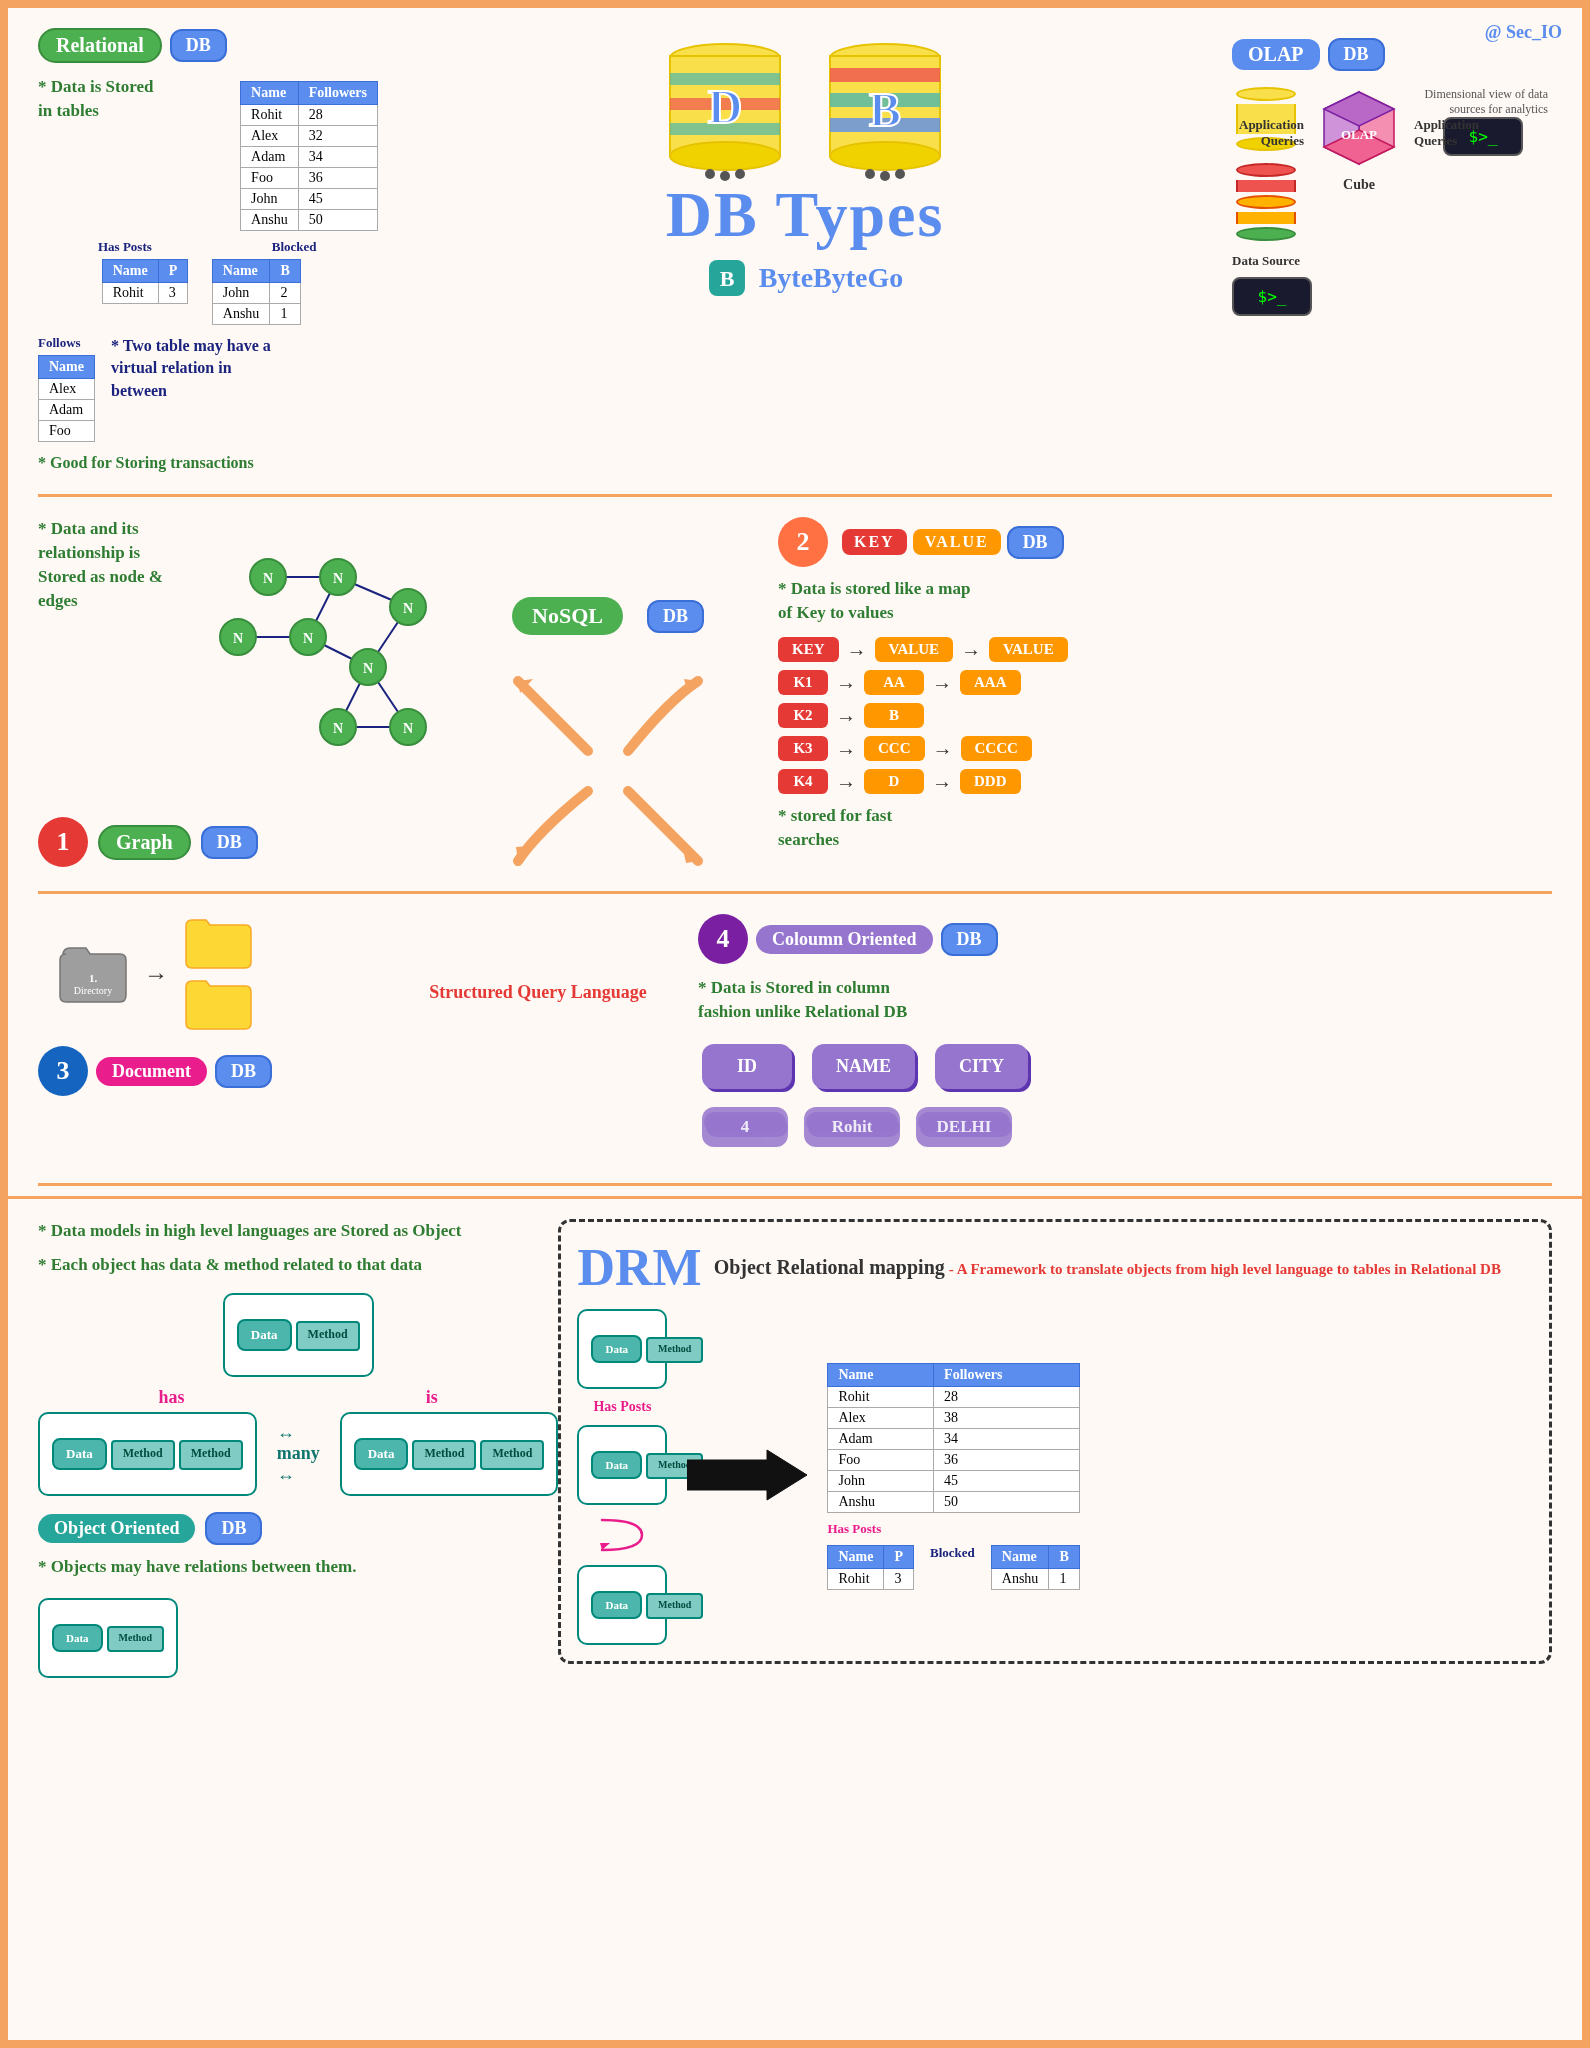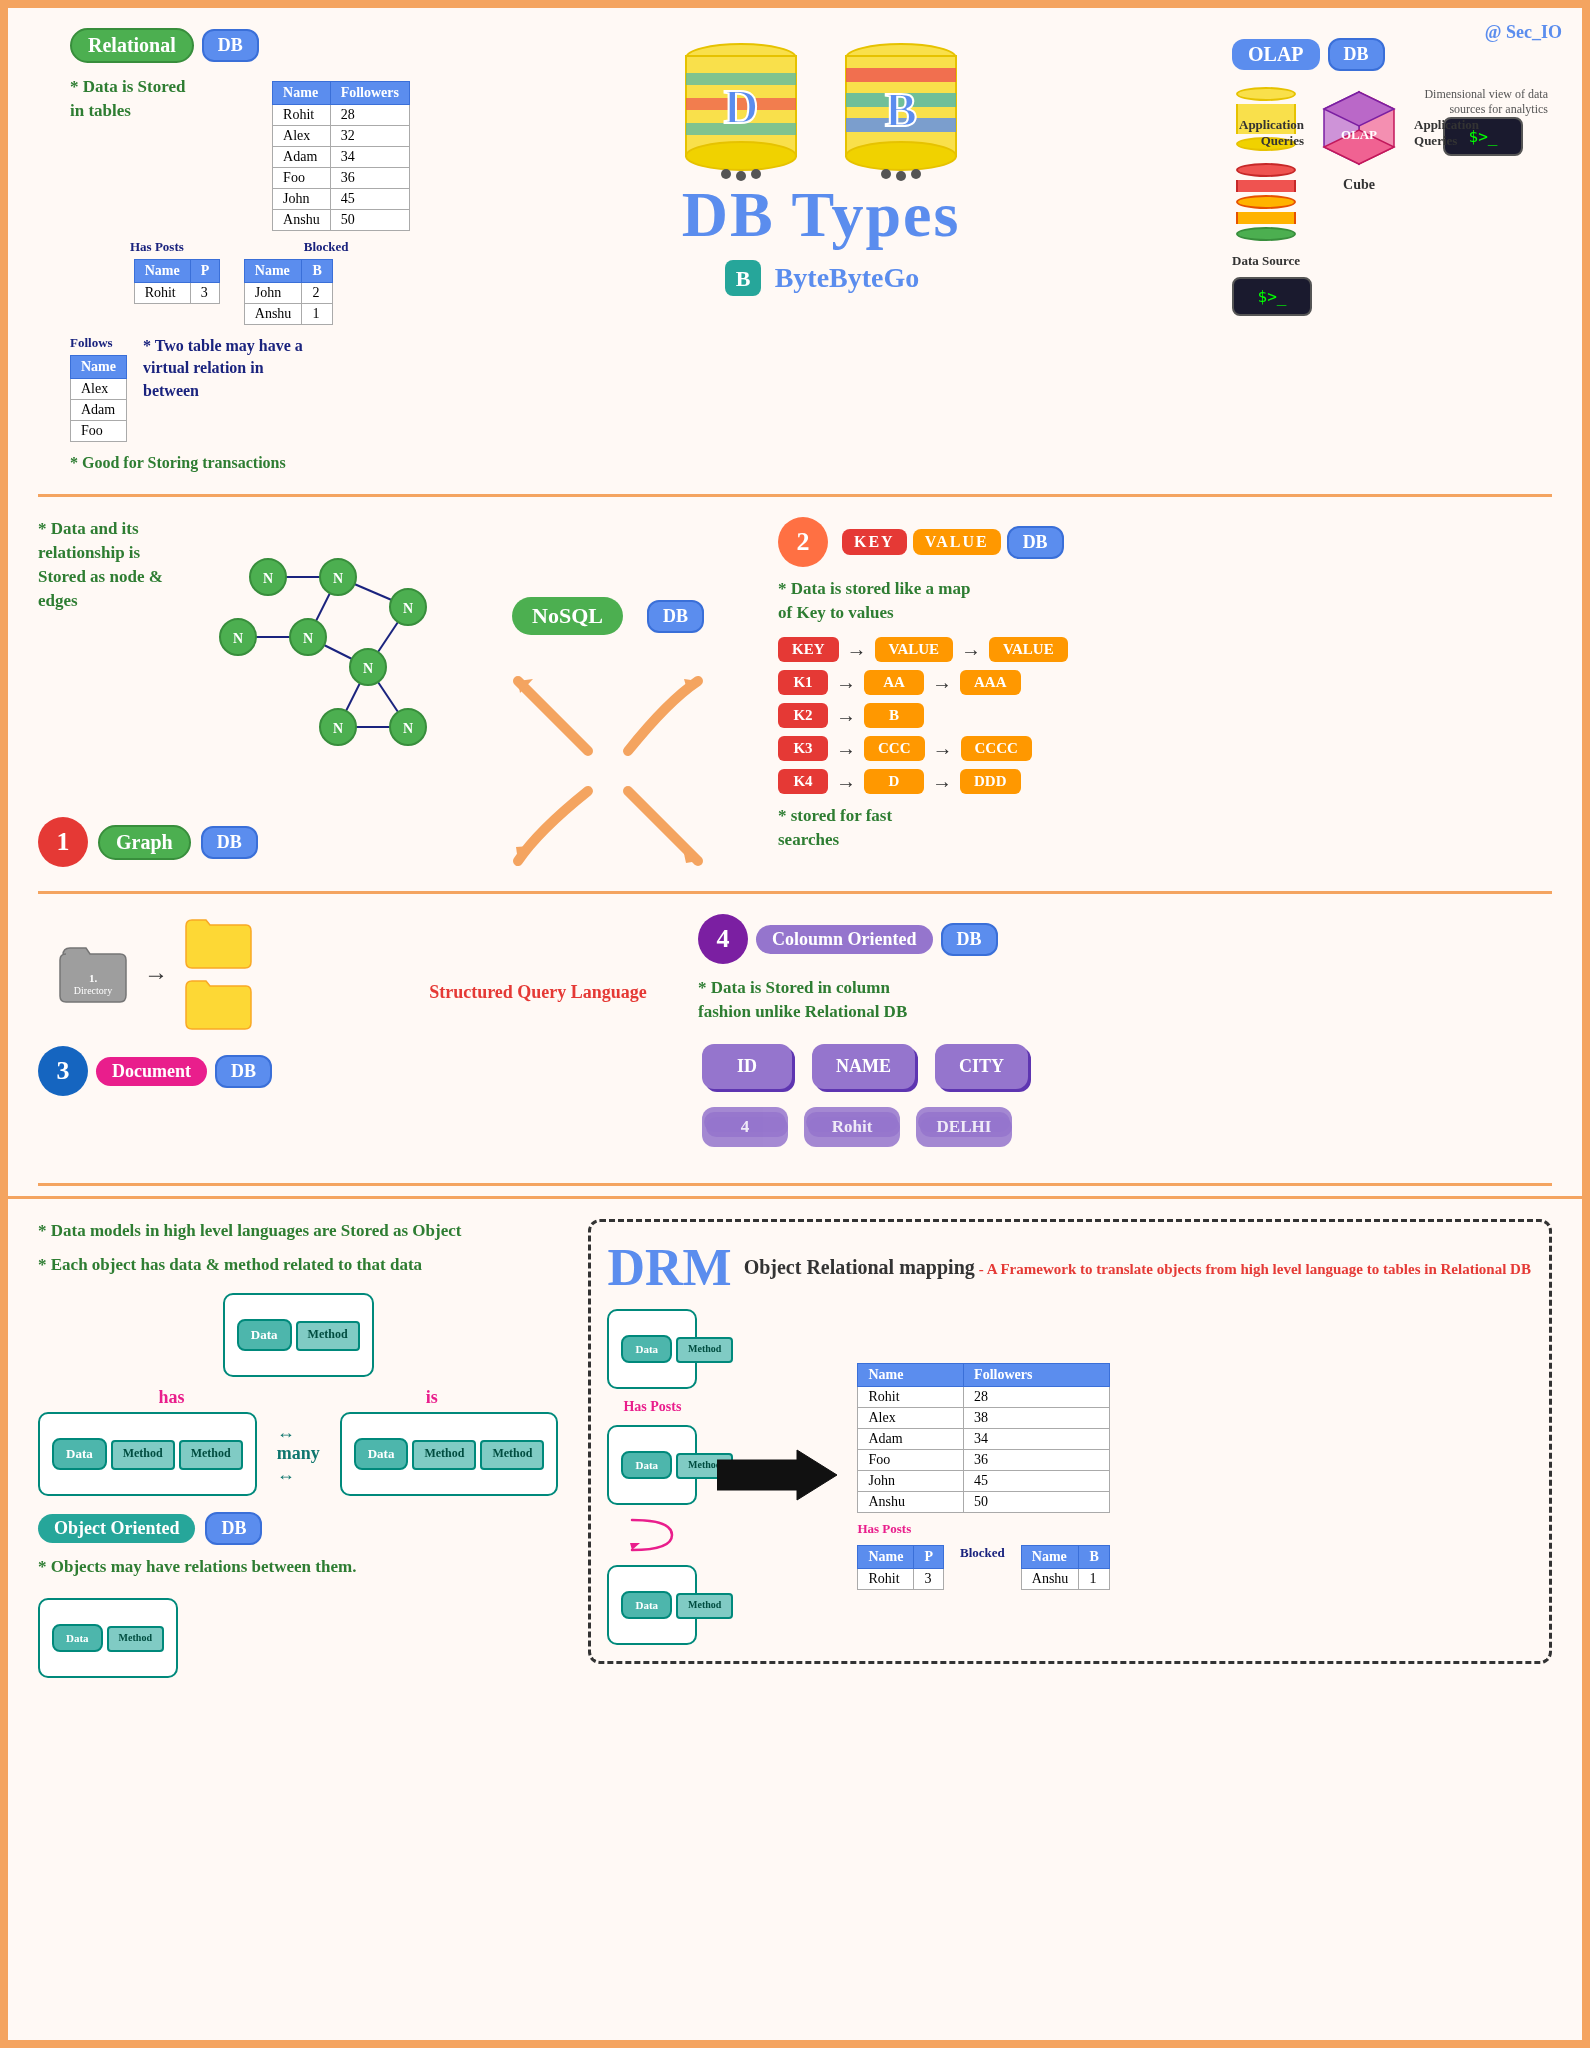--- a/index.html
+++ b/index.html
@@ -17,21 +17,20 @@
     .top-section {
       display: flex;
       align-items: flex-start;
       padding: 20px 30px 10px 30px;
       gap: 20px;
     }
 
     
     .relational-area {
       flex: 0 0 340px;
-      margin-left: 32px;
     }
     .relational-badge {
       display: inline-flex;
       align-items: center;
       gap: 8px;
       margin-bottom: 12px;
     }
     .badge-green {
       background: #4caf50;
       color: white;
@@ -332,21 +331,20 @@
       margin: 4px;
       min-width: 80px;
       text-align: center;
       opacity: 0.85;
     }
 
     
     .bottom-section {
       display: flex;
       padding: 20px 30px;
-      gap: 30px;
       align-items: flex-start;
       border-top: 3px solid #f4a460;
     }
 
     
     .oo-area {
       flex: 0 0 480px;
     }
 
     

